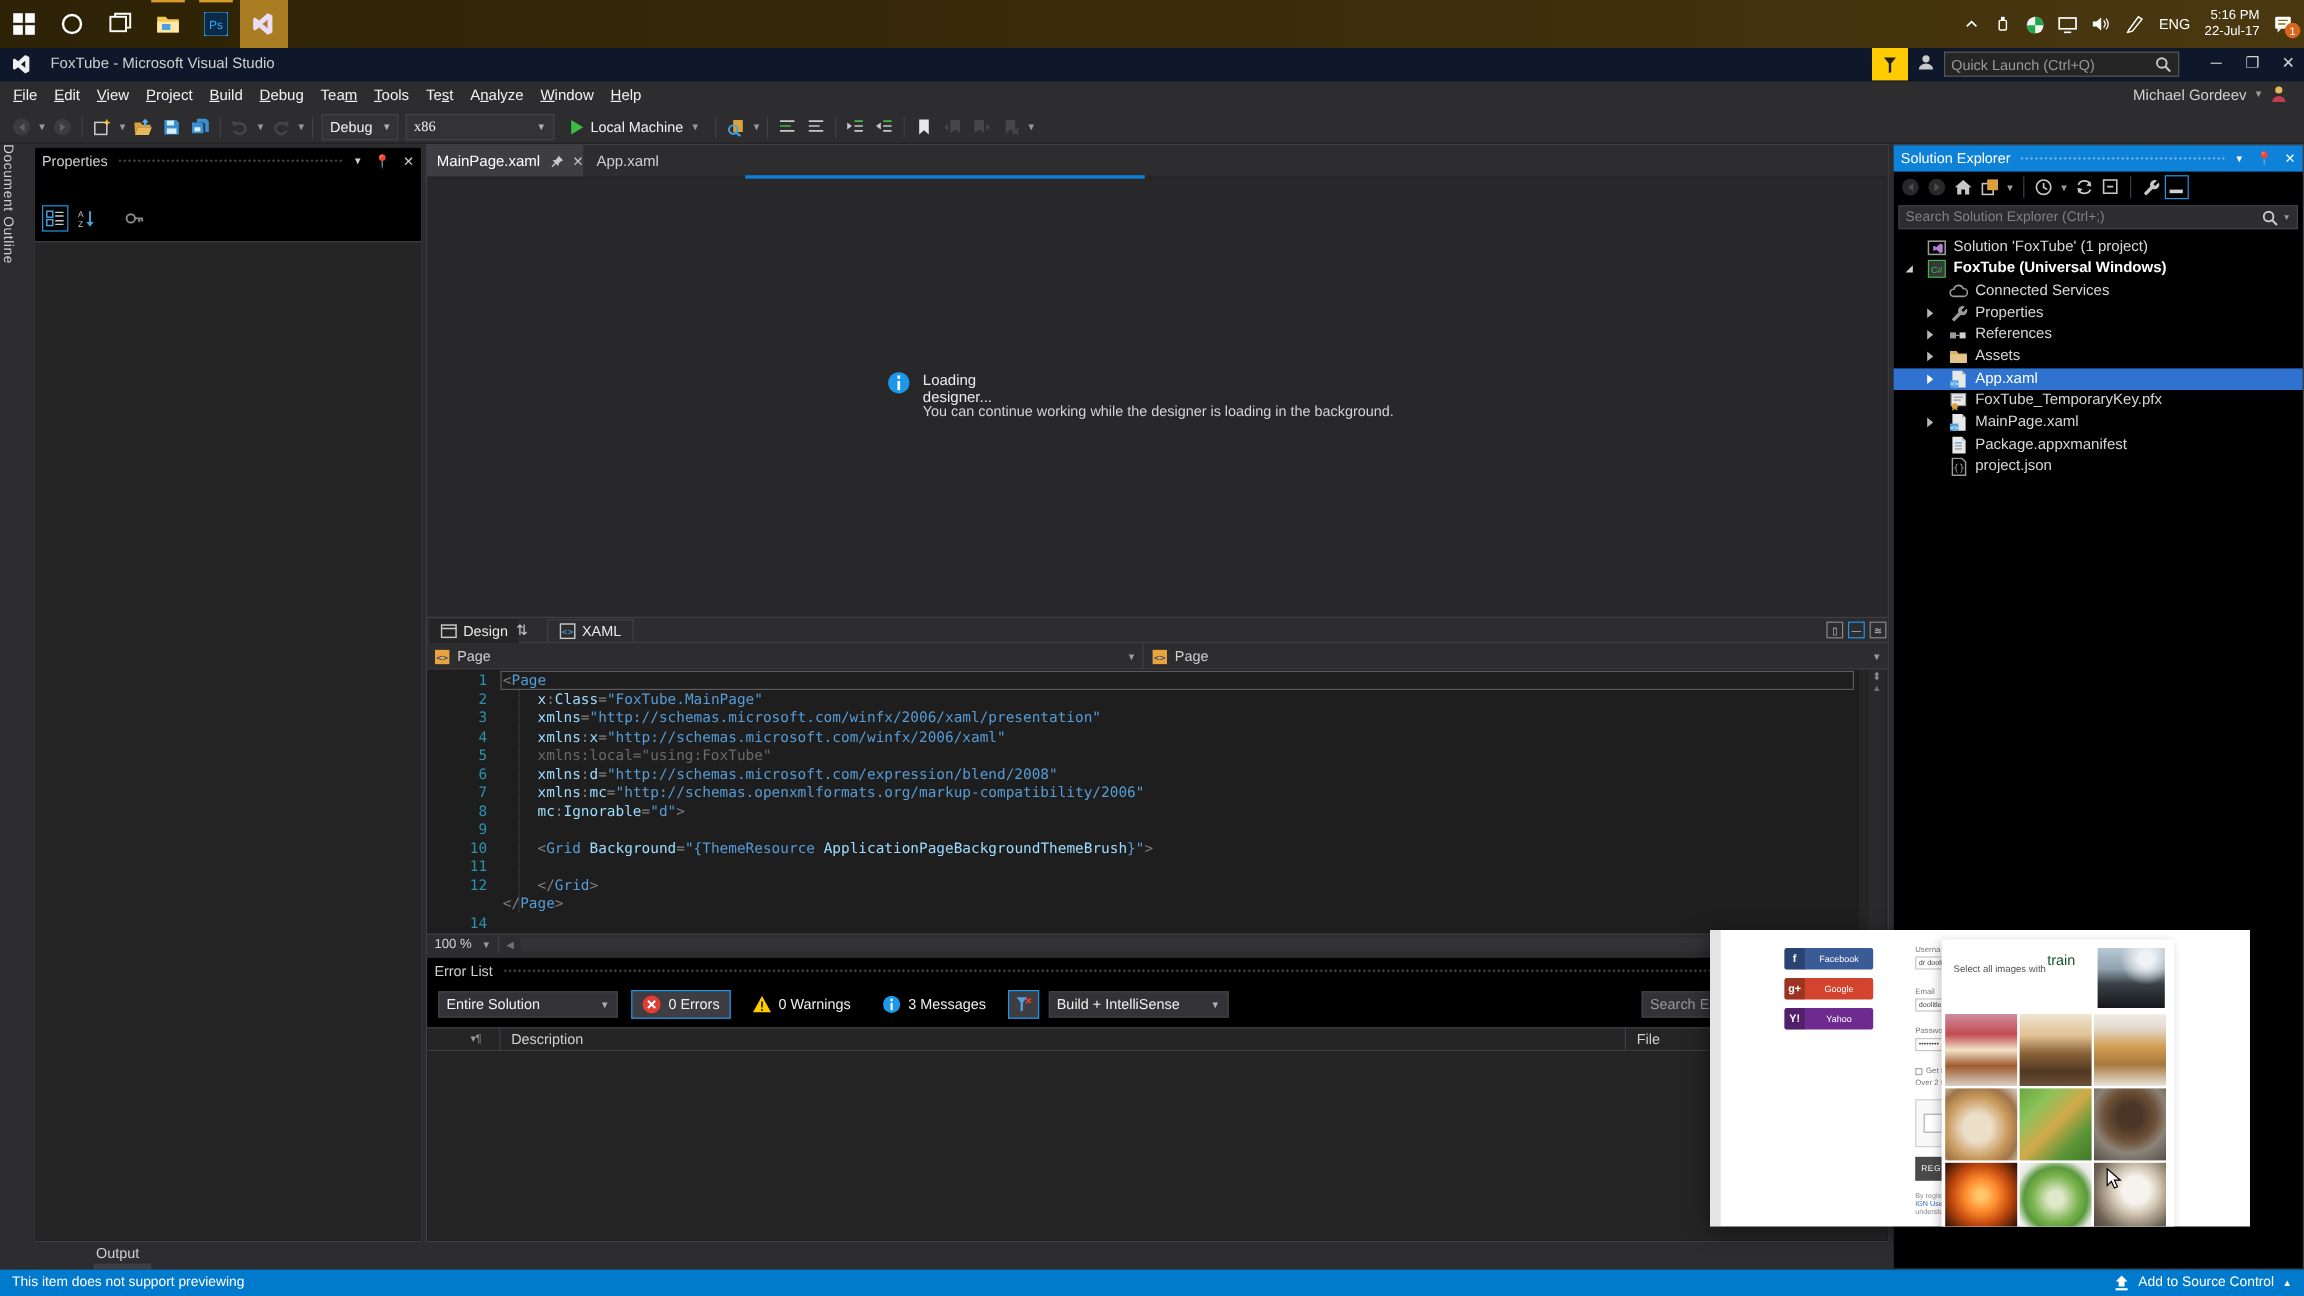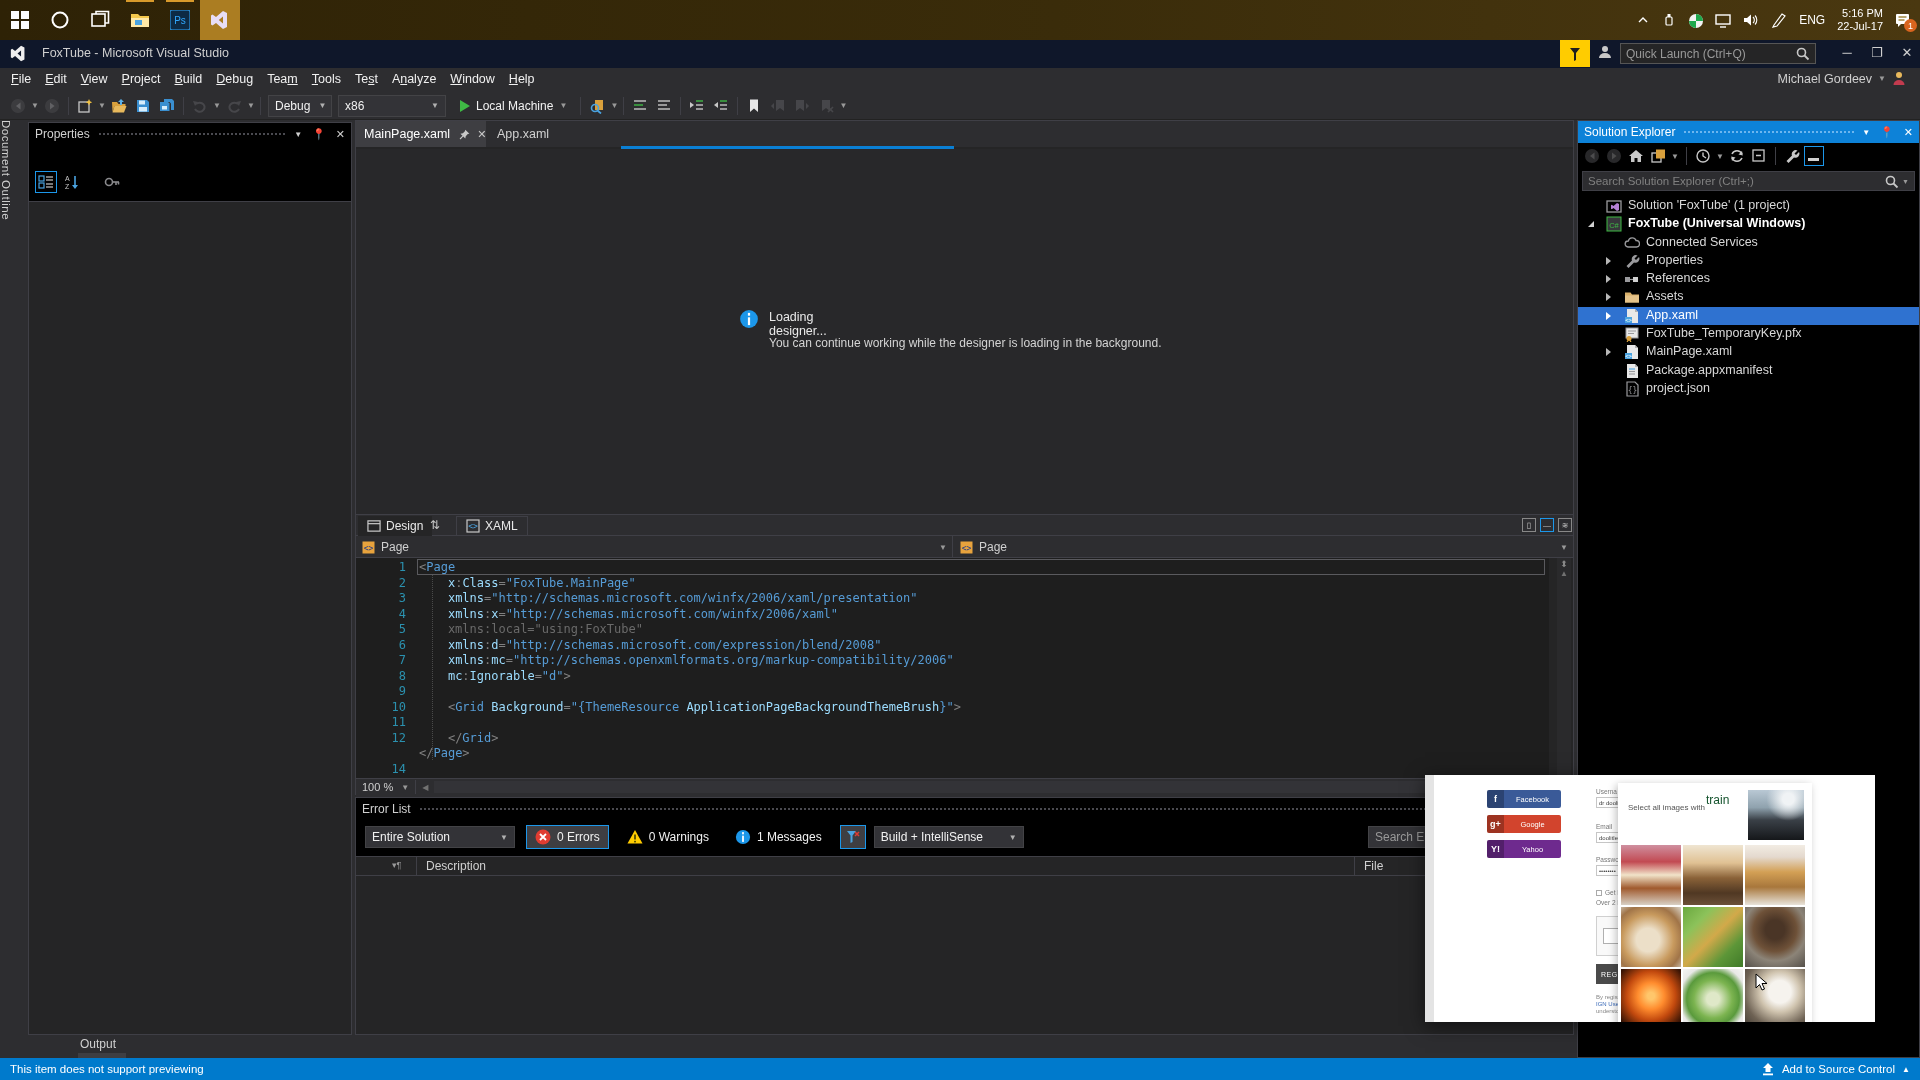--- a/index.html
+++ b/index.html
@@ -345,21 +345,21 @@
         <path d="M12 6 a5 4.5 0 1 0 1 5" fill="none" stroke="#5c5c60" stroke-width="2"></path>
         <polygon points="15,3 10,4 13,8" fill="#5c5c60"></polygon>
       </svg>
     </div>
     <div class="tb-caret">▼</div>
     <div class="tb-sep"></div>
     <div class="combo" style="width: 64px;">
       <span>Debug</span>
       <span class="car">▼</span>
     </div>
-    <div class="combo" style="width: 108px;">
+    <div class="combo" style="width: 124px; font-family: Liberation Serif, serif;">
       <span>x86</span>
       <span class="car">▼</span>
     </div>
     <div class="flex" style="gap: 5px; padding: 0px 8px;">
       <span>
         <svg width="14" height="16" viewBox="0 0 14 16" xmlns="http://www.w3.org/2000/svg">
           <polygon points="3,2 13,8 3,14" fill="#3fba45"></polygon>
         </svg>
       </span>
       <span style="font-size:12px;color:#f1f1f1">Local Machine</span>
@@ -634,21 +634,21 @@
     </div>
     <div style="width:10px"></div>
     <div class="el-btn">
       <span id="msg-ico">
           <svg width="16" height="16" viewBox="0 0 18 18" xmlns="http://www.w3.org/2000/svg">
             <circle cx="9" cy="9" r="8" fill="#1c97ea"></circle>
             <rect x="8" y="7.5" width="2" height="7" fill="#fff"></rect>
             <rect x="8" y="3.5" width="2" height="2.5" fill="#fff"></rect>
           </svg>
         </span>
-      <span>1 Messages</span>
+      <span>3 Messages</span>
     </div>
     <div style="width:10px"></div>
     <div class="el-btn toggled" style="padding:0 4px">
       <span id="filter-ico">
           <svg width="16" height="16" viewBox="0 0 16 16" xmlns="http://www.w3.org/2000/svg">
             <path d="M2 2 h9 l-3.5 4.5 V13 l-2 1 V6.5 Z" fill="#4aa3e0"></path>
             <path d="M10 3 l4 4 M14 3 l-4 4" stroke="#e03c31" stroke-width="1.5"></path>
           </svg>
         </span>
     </div>

